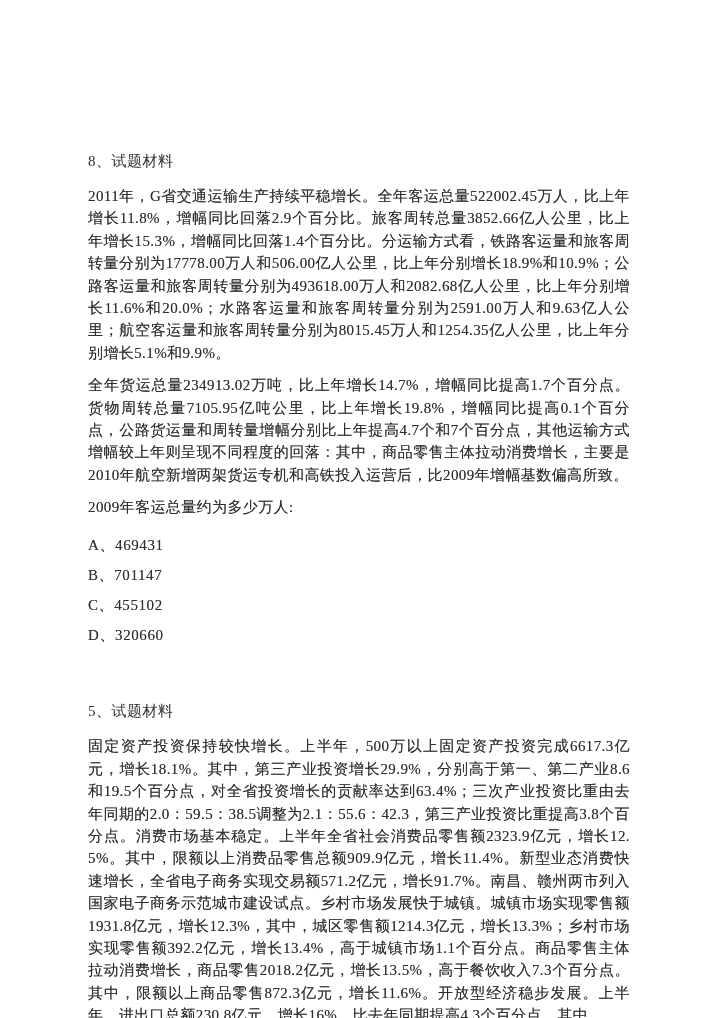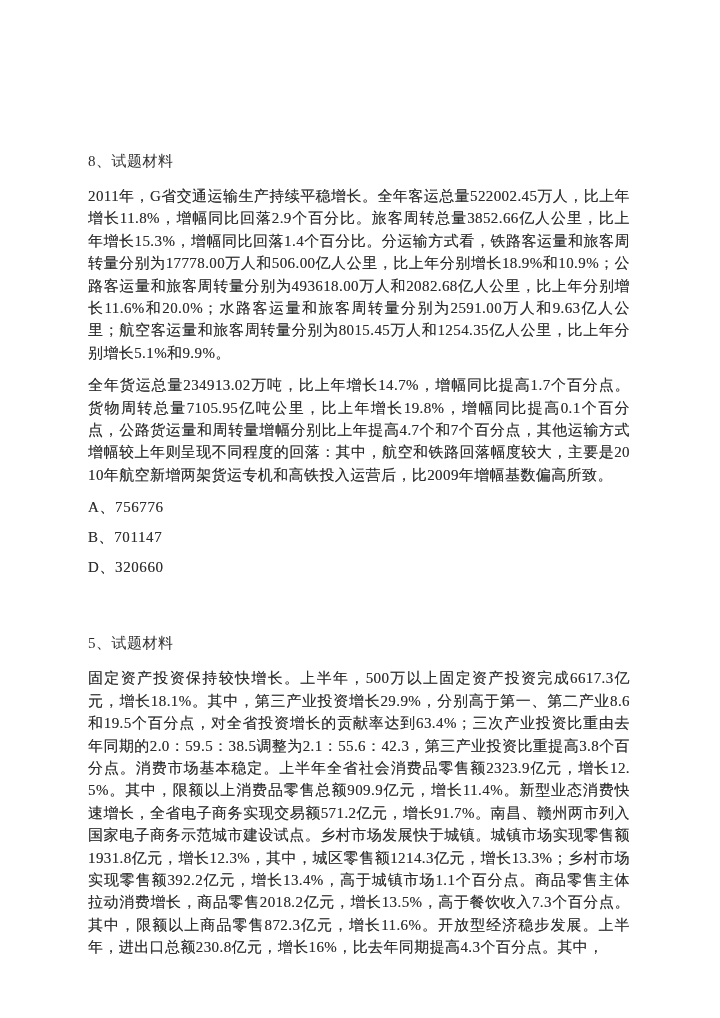--- a/index.html
+++ b/index.html
@@ -57,27 +57,29 @@
 </head>
 <body>
 
 <div class="page">
 
   <section class="section-block">
     <h2 class="section-heading">8、试题材料</h2>
 
     <p class="material-paragraph">2011年，G省交通运输生产持续平稳增长。全年客运总量522002.45万人，比上年增长11.8%，增幅同比回落2.9个百分比。旅客周转总量3852.66亿人公里，比上年增长15.3%，增幅同比回落1.4个百分比。分运输方式看，铁路客运量和旅客周转量分别为17778.00万人和506.00亿人公里，比上年分别增长18.9%和10.9%；公路客运量和旅客周转量分别为493618.00万人和2082.68亿人公里，比上年分别增长11.6%和20.0%；水路客运量和旅客周转量分别为2591.00万人和9.63亿人公里；航空客运量和旅客周转量分别为8015.45万人和1254.35亿人公里，比上年分别增长5.1%和9.9%。</p>
 
-    <p class="material-paragraph">全年货运总量234913.02万吨，比上年增长14.7%，增幅同比提高1.7个百分点。货物周转总量7105.95亿吨公里，比上年增长19.8%，增幅同比提高0.1个百分点，公路货运量和周转量增幅分别比上年提高4.7个和7个百分点，其他运输方式增幅较上年则呈现不同程度的回落：其中，航空和铁路回落幅度较大，主要是2010年航空新增两架货运专机和高铁投入运营后，比2009年增幅基数偏高所致。</p>
+    <p class="material-paragraph">全年货运总量234913.02万吨，比上年增长14.7%，增幅同比提高1.7个百分点。货物周转总量7105.95亿吨公里，比上年增长19.8%，增幅同比提高0.1个百分点，公路货运量和周转量增幅分别比上年提高4.7个和7个百分点，其他运输方式增幅较上年则呈现不同程度的回落：其中，商品零售主体拉动消费增长，主要是2010年航空新增两架货运专机和高铁投入运营后，比2009年增幅基数偏高所致。</p>
 
+    <p class="question-text">2009年客运总量约为多少万人:</p>
 
-    <p class="option-row">A、756776</p>
+    <p class="option-row">A、469431</p>
 
     <p class="option-row">B、701147</p>
 
+    <p class="option-row">C、455102</p>
 
     <p class="option-row">D、320660</p>
   </section>
 
   <section class="section-block second">
     <h2 class="section-heading">5、试题材料</h2>
 
     <p class="material-paragraph">固定资产投资保持较快增长。上半年，500万以上固定资产投资完成6617.3亿元，增长18.1%。其中，第三产业投资增长29.9%，分别高于第一、第二产业8.6和19.5个百分点，对全省投资增长的贡献率达到63.4%；三次产业投资比重由去年同期的2.0：59.5：38.5调整为2.1：55.6：42.3，第三产业投资比重提高3.8个百分点。消费市场基本稳定。上半年全省社会消费品零售额2323.9亿元，增长12.5%。其中，限额以上消费品零售总额909.9亿元，增长11.4%。新型业态消费快速增长，全省电子商务实现交易额571.2亿元，增长91.7%。南昌、赣州两市列入国家电子商务示范城市建设试点。乡村市场发展快于城镇。城镇市场实现零售额1931.8亿元，增长12.3%，其中，城区零售额1214.3亿元，增长13.3%；乡村市场实现零售额392.2亿元，增长13.4%，高于城镇市场1.1个百分点。商品零售主体拉动消费增长，商品零售2018.2亿元，增长13.5%，高于餐饮收入7.3个百分点。其中，限额以上商品零售872.3亿元，增长11.6%。开放型经济稳步发展。上半年，进出口总额230.8亿元，增长16%，比去年同期提高4.3个百分点。其中，</p>
   </section>
 

